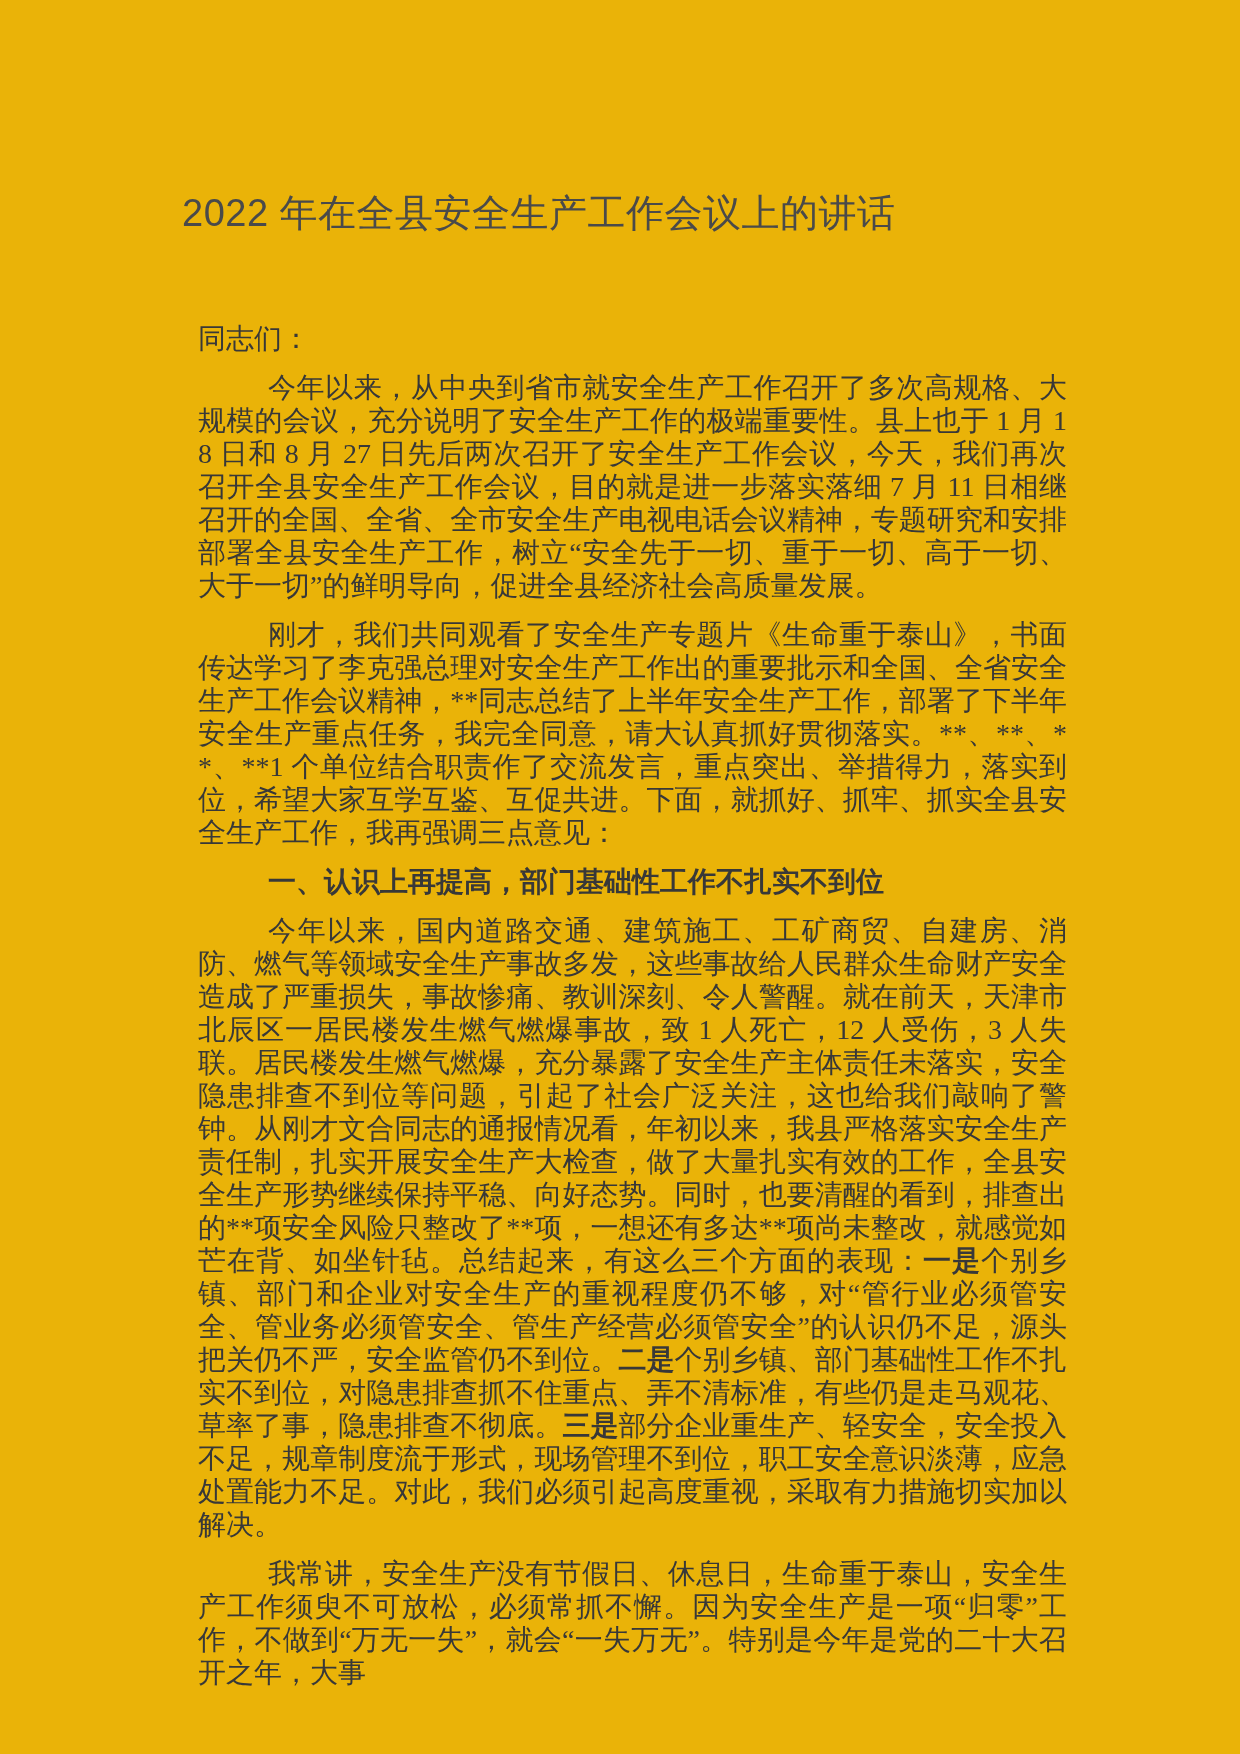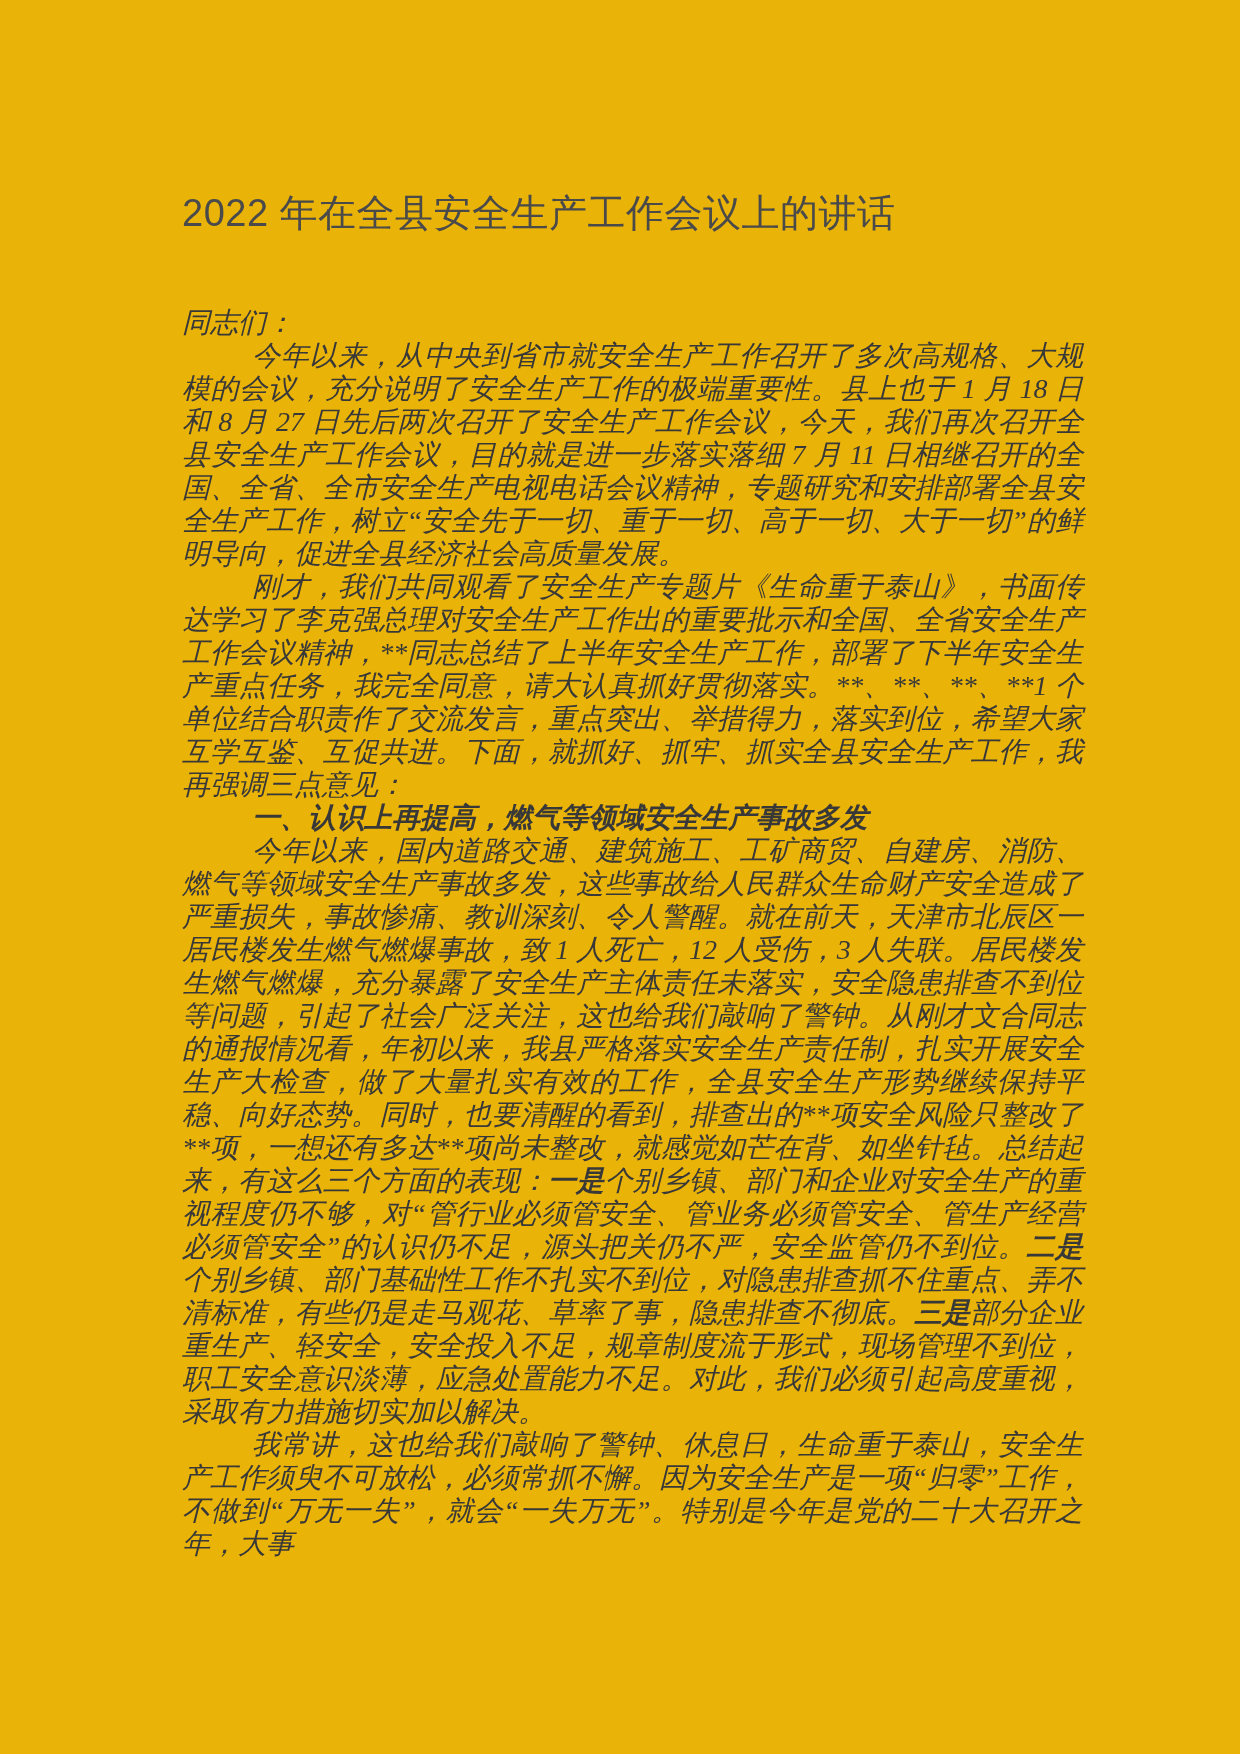--- a/index.html
+++ b/index.html
@@ -27,39 +27,38 @@
   .doc-body {
     padding: 70px 157px 0 182px;
     font-family: "Liberation Serif", serif;
     font-size: 28px;
     line-height: 33px;
     color: #383838;
     text-align: justify;
     word-break: break-all;
   }
   .doc-body p {
-    margin: 0;
-    font-style: italic;
+    margin: 16px;
   }
   .doc-body p.indent {
     text-indent: 70px;
   }
   .doc-body p.heading {
     font-weight: 700;
   }
   .doc-body strong {
     font-weight: 700;
   }
 </style>
 </head>
 <body>
 
 <div class="page">
   <h1 class="doc-title" style="color: rgb(74, 74, 74);">2022 年在全县安全生产工作会议上的讲话</h1>
   <div class="doc-body" style="color: rgb(56, 56, 56);">
       <p class=""><span>同志们：</span></p>
       <p class="indent"><span>今年以来，从中央到省市就安全生产工作召开了多次高规格、大规模的会议，充分说明了安全生产工作的极端重要性。县上也于 1 月 18 日和 8 月 27 日先后两次召开了安全生产工作会议，今天，我们再次召开全县安全生产工作会议，目的就是进一步落实落细 7 月 11 日相继召开的全国、全省、全市安全生产电视电话会议精神，专题研究和安排部署全县安全生产工作，树立“安全先于一切、重于一切、高于一切、大于一切”的鲜明导向，促进全县经济社会高质量发展。</span></p>
       <p class="indent"><span>刚才，我们共同观看了安全生产专题片《生命重于泰山》，书面传达学习了李克强总理对安全生产工作出的重要批示和全国、全省安全生产工作会议精神，**同志总结了上半年安全生产工作，部署了下半年安全生产重点任务，我完全同意，请大认真抓好贯彻落实。**、**、**、**1 个单位结合职责作了交流发言，重点突出、举措得力，落实到位，希望大家互学互鉴、互促共进。下面，就抓好、抓牢、抓实全县安全生产工作，我再强调三点意见：</span></p>
-      <p class="indent heading"><strong>一、认识上再提高，燃气等领域安全生产事故多发</strong></p>
+      <p class="indent heading"><strong>一、认识上再提高，部门基础性工作不扎实不到位</strong></p>
       <p class="indent"><span>今年以来，国内道路交通、建筑施工、工矿商贸、自建房、消防、燃气等领域安全生产事故多发，这些事故给人民群众生命财产安全造成了严重损失，事故惨痛、教训深刻、令人警醒。就在前天，天津市北辰区一居民楼发生燃气燃爆事故，致 1 人死亡，12 人受伤，3 人失联。居民楼发生燃气燃爆，充分暴露了安全生产主体责任未落实，安全隐患排查不到位等问题，引起了社会广泛关注，这也给我们敲响了警钟。从刚才文合同志的通报情况看，年初以来，我县严格落实安全生产责任制，扎实开展安全生产大检查，做了大量扎实有效的工作，全县安全生产形势继续保持平稳、向好态势。同时，也要清醒的看到，排查出的**项安全风险只整改了**项，一想还有多达**项尚未整改，就感觉如芒在背、如坐针毡。总结起来，有这么三个方面的表现：</span><strong>一是</strong><span>个别乡镇、部门和企业对安全生产的重视程度仍不够，对“管行业必须管安全、管业务必须管安全、管生产经营必须管安全”的认识仍不足，源头把关仍不严，安全监管仍不到位。</span><strong>二是</strong><span>个别乡镇、部门基础性工作不扎实不到位，对隐患排查抓不住重点、弄不清标准，有些仍是走马观花、草率了事，隐患排查不彻底。</span><strong>三是</strong><span>部分企业重生产、轻安全，安全投入不足，规章制度流于形式，现场管理不到位，职工安全意识淡薄，应急处置能力不足。对此，我们必须引起高度重视，采取有力措施切实加以解决。</span></p>
-      <p class="indent"><span>我常讲，这也给我们敲响了警钟、休息日，生命重于泰山，安全生产工作须臾不可放松，必须常抓不懈。因为安全生产是一项“归零”工作，不做到“万无一失”，就会“一失万无”。特别是今年是党的二十大召开之年，大事</span></p>
+      <p class="indent"><span>我常讲，安全生产没有节假日、休息日，生命重于泰山，安全生产工作须臾不可放松，必须常抓不懈。因为安全生产是一项“归零”工作，不做到“万无一失”，就会“一失万无”。特别是今年是党的二十大召开之年，大事</span></p>
     </div>
 </div>
 
 </body></html>

